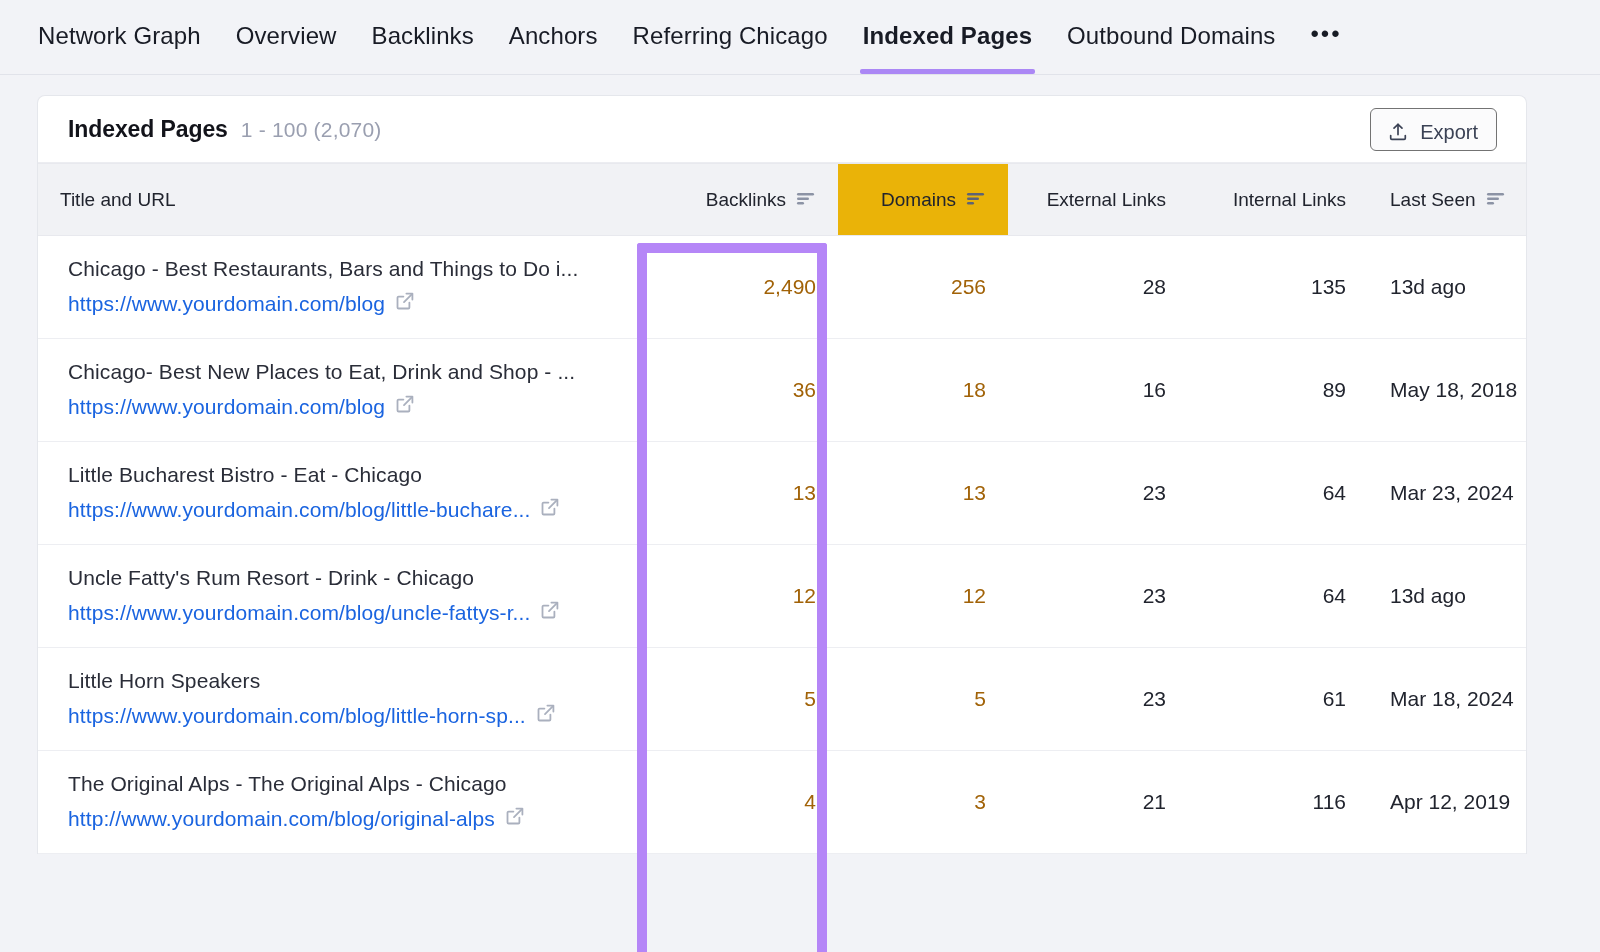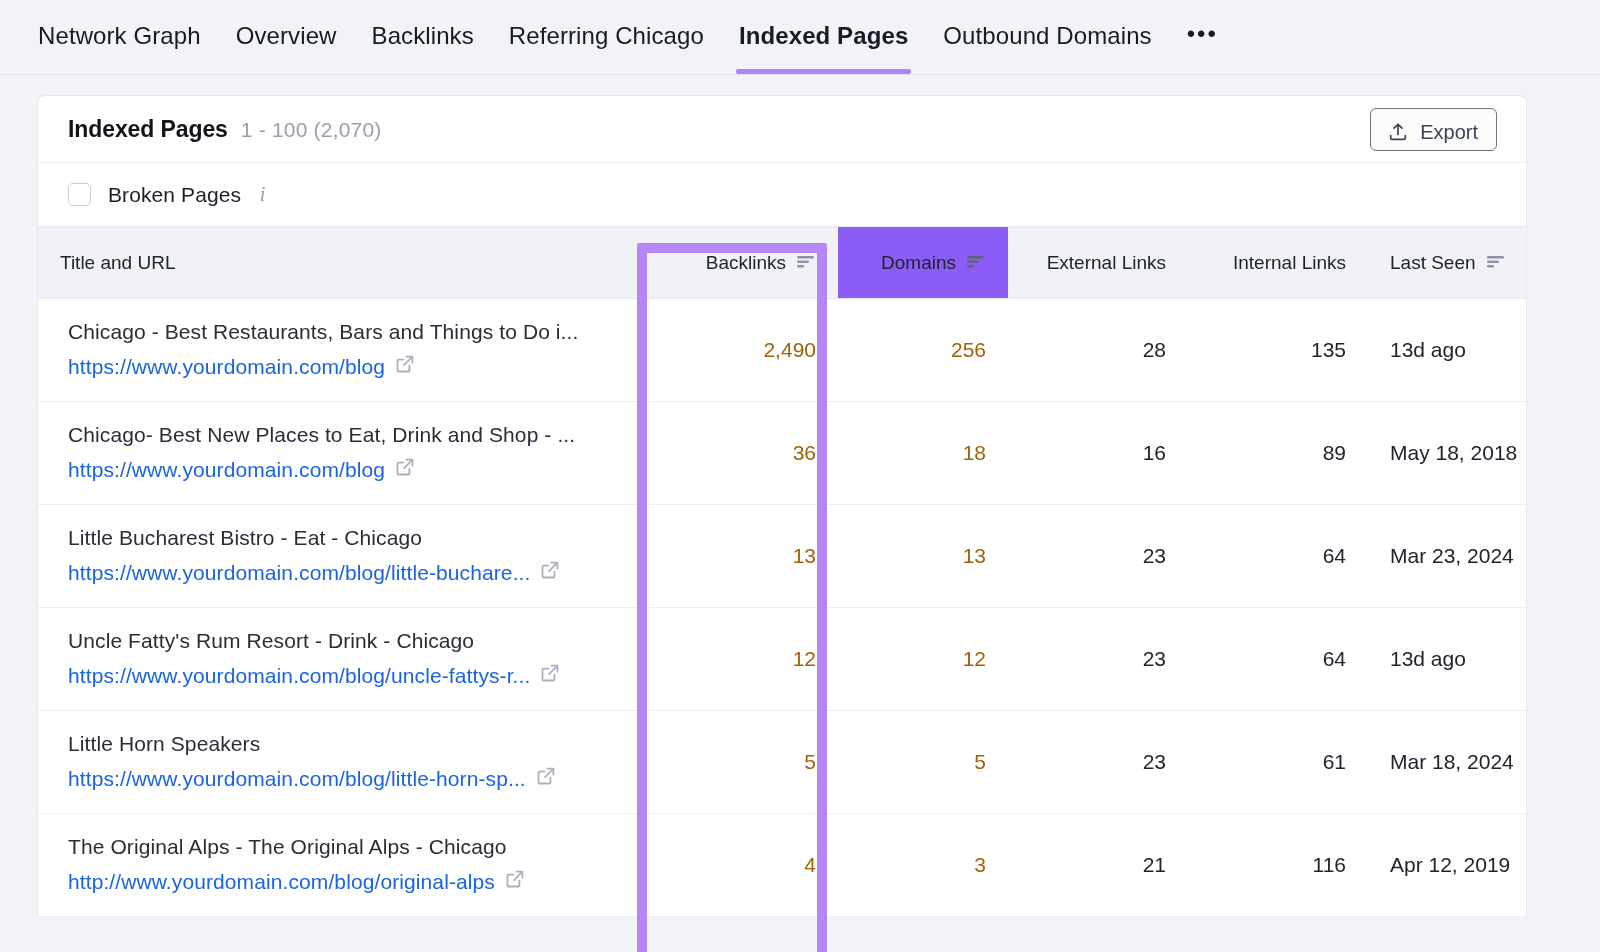--- a/index.html
+++ b/index.html
@@ -138,21 +138,21 @@
     height: 72px;
     font-size: 19px;
     font-weight: 400;
     color: #21242e;
     border-top: 1px solid #e8e9ee;
     border-bottom: 1px solid #e8e9ee;
     vertical-align: middle;
     padding: 0 22px;
     white-space: nowrap;
   }
-  thead th.sorted-col { background: #8b5cf6; }
+  thead th.sorted-col { background: #eab308; }
   th .th-inner {
     display: flex;
     align-items: center;
     justify-content: flex-end;
     gap: 9px;
   }
   th.col-title .th-inner { justify-content: flex-start; }
   .sort-icon { display: block; flex: 0 0 auto; }
 
   tbody td {
@@ -213,20 +213,23 @@
 
 <div class="navbar">
   <div class="nav-tab">
     <span>Network Graph</span>
   </div>
   <div class="nav-tab">
     <span>Overview</span>
   </div>
   <div class="nav-tab">
     <span>Backlinks</span>
+  </div>
+  <div class="nav-tab">
+    <span>Anchors</span>
   </div>
   <div class="nav-tab">
     <span>Referring Chicago</span>
   </div>
   <div class="nav-tab active">
     <span>Indexed Pages</span>
     <span class="nav-underline"></span>
   </div>
   <div class="nav-tab">
     <span>Outbound Domains</span>
@@ -246,27 +249,20 @@
         <svg width="22" height="22" viewBox="0 0 22 22" fill="none">
           <path d="M11 3.4v10.2" stroke="#3b4255" stroke-width="1.7" stroke-linecap="round"></path>
           <path d="M7 7.2 11 3.3l4 3.9" stroke="#3b4255" stroke-width="1.7" stroke-linecap="round" stroke-linejoin="round"></path>
           <path d="M3.7 14.6v2.6c0 .6.5 1.1 1.1 1.1h12.4c.6 0 1.1-.5 1.1-1.1v-2.6" stroke="#3b4255" stroke-width="1.7" stroke-linecap="round"></path>
         </svg>
       </span>
       <span>Export</span>
     </div>
   </div>
 
-  <div class="filter-row">
-    <div class="checkbox-wrap">
-      <span class="checkbox"></span>
-      <span class="checkbox-label">Broken Pages</span>
-    </div>
-    <span class="info-icon">i</span>
-  </div>
 
   <table>
     <colgroup>
       <col class="col-title">
         <col class="col-back">
         <col class="col-dom">
       <col class="col-ext">
         <col class="col-int">
         <col class="col-seen">
     </colgroup>

